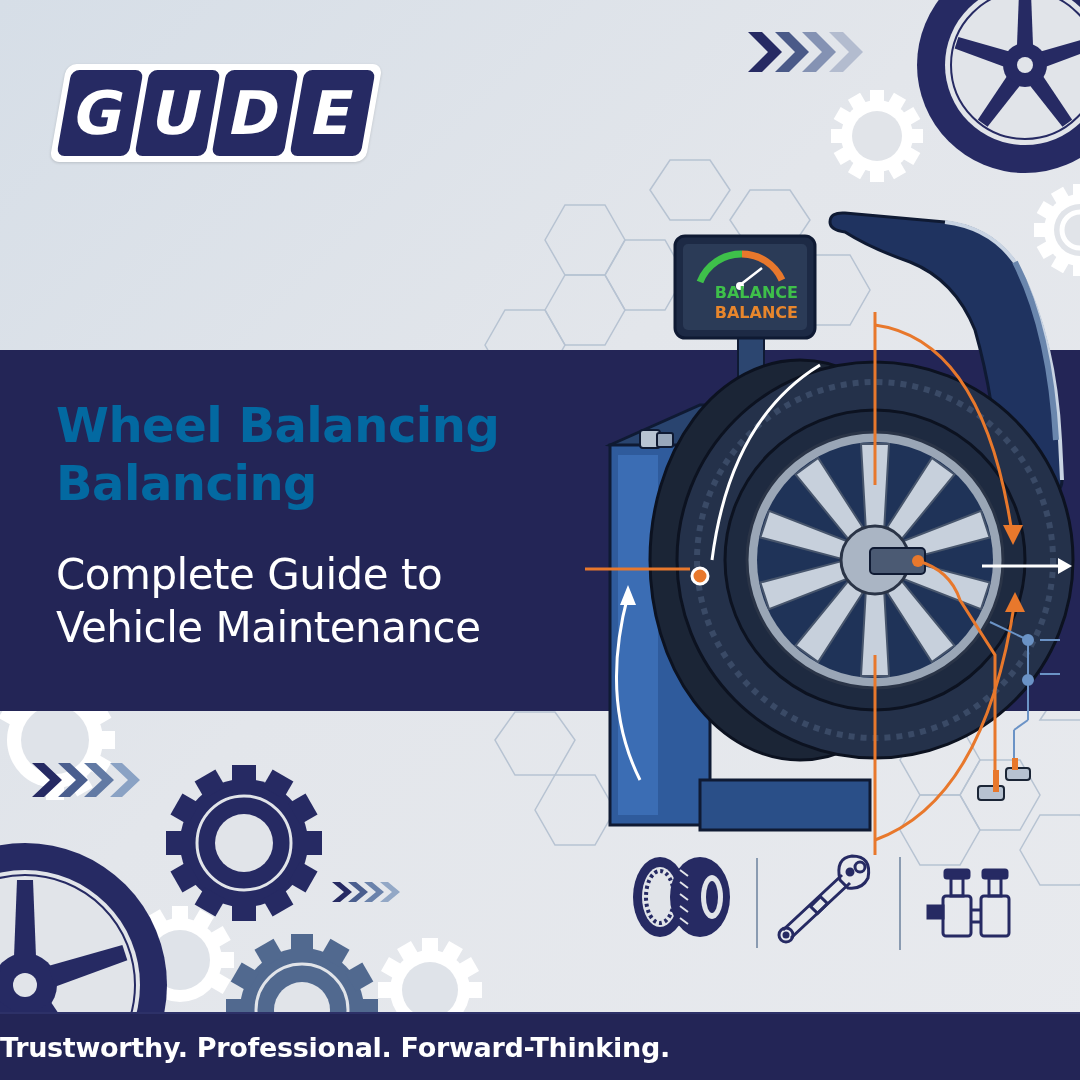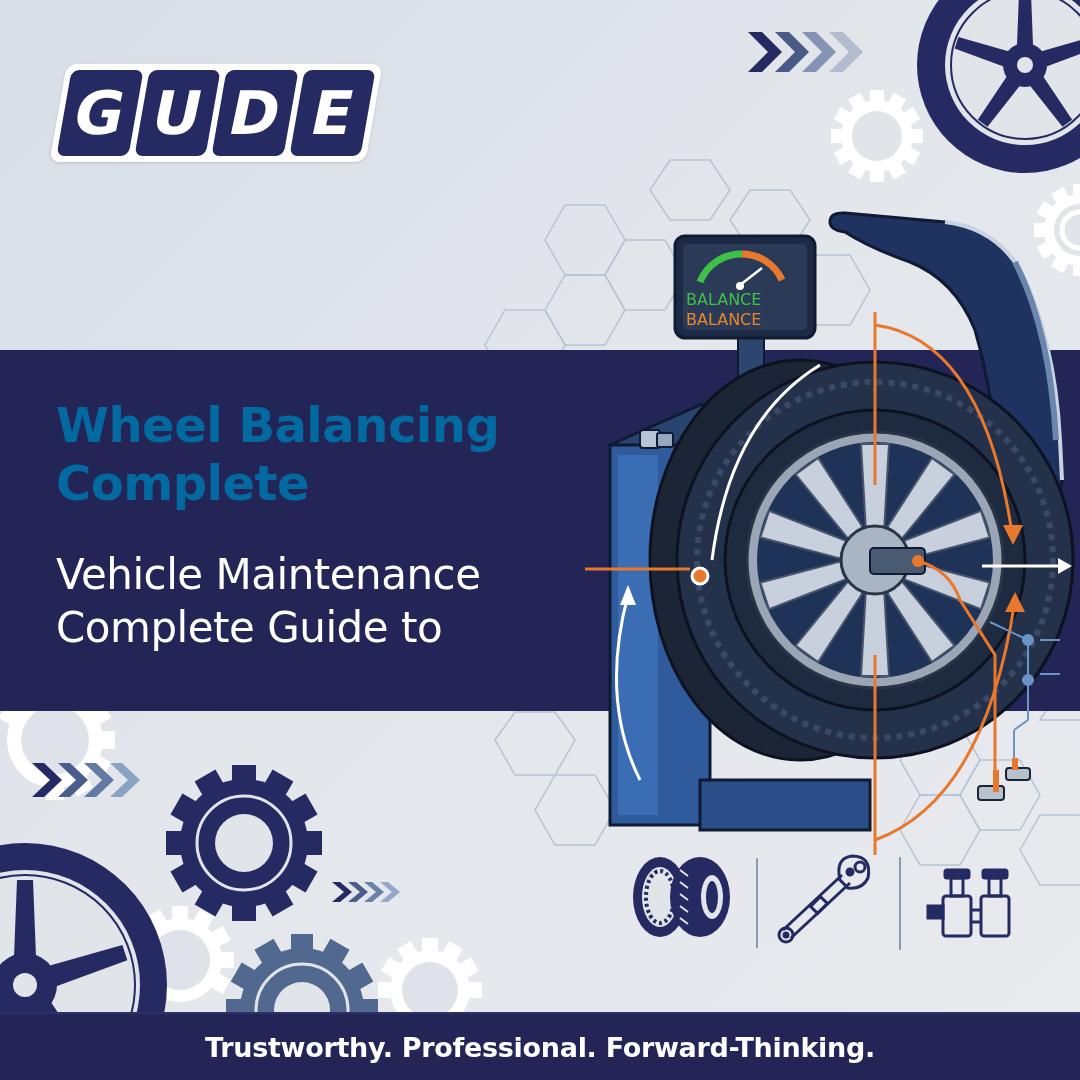--- a/index.html
+++ b/index.html
@@ -41,32 +41,32 @@
   .subtitle {
     position:absolute; left:56px; top:548px;
     color:#ffffff; font-family:"DejaVu Sans", sans-serif; font-weight:normal;
     font-size:42px; line-height:53px; letter-spacing:-0.5px;
   }
 
   
   .footer {
     position:absolute; left:0; top:1012px; width:1080px; height:68px;
     background:#232556; border-top:2px solid #2d3168;
-    display:flex; align-items:center; justify-content:center;
+    display:flex; align-items:center; 
   }
   .footer span {
     color:#ffffff; font-family:"DejaVu Sans", sans-serif; font-weight:bold;
     font-size:27px; letter-spacing:-0.3px;
   }
 
   
   .monitor-text {
     position:absolute; left:686px; top:283px; width:112px;
-    text-align:left; font-family:"DejaVu Sans", sans-serif; font-weight:normal;
-    font-size:16px; line-height:20px;margin-top:7px;
+    text-align:right; font-family:"DejaVu Sans", sans-serif; font-weight:bold;
+    font-size:16px; line-height:20px;
   }
   .monitor-text .l1 { color:#3ec04a; display:block; }
   .monitor-text .l2 { color:#e8862c; display:block; }
 </style>
 </head>
 <body>
 
 <svg class="layer" viewBox="0 0 1080 1080" xmlns="http://www.w3.org/2000/svg">
 
   <g fill="none" stroke="#b7c3d2" stroke-width="1.5">
@@ -254,25 +254,25 @@
   <div class="logo-tile">
       <span>D</span>
     </div>
   <div class="logo-tile">
       <span>E</span>
     </div>
 </div>
 
 <div class="title">
   <div>Wheel Balancing</div>
-  <div>Complete</div>
+  <div>Balancing</div>
 </div>
 <div class="subtitle">
+  <div>Complete Guide to</div>
   <div>Vehicle Maintenance</div>
-  <div>Complete Guide to</div>
 </div>
 
 <svg class="layer" viewBox="0 0 1080 1080" xmlns="http://www.w3.org/2000/svg">
 
   <g>
     <path d="M830,222 Q830,212 845,213 L945,222 Q995,228 1020,270 Q1055,340 1060,440 L1062,480 Q1062,495 1045,492 L1000,486 Q995,400 975,330 Q955,280 910,262 Q870,248 845,232 Q830,230 830,222 Z" fill="#1f3360" stroke="#0f1a33" stroke-width="3"></path>
     <path d="M945,222 Q995,228 1020,270 Q1055,340 1060,440 L1062,480" fill="none" stroke="#c9d4e3" stroke-width="4"></path>
     <path d="M1015,262 Q1050,330 1056,440" fill="none" stroke="#6a86ad" stroke-width="6"></path>
   </g>
 

